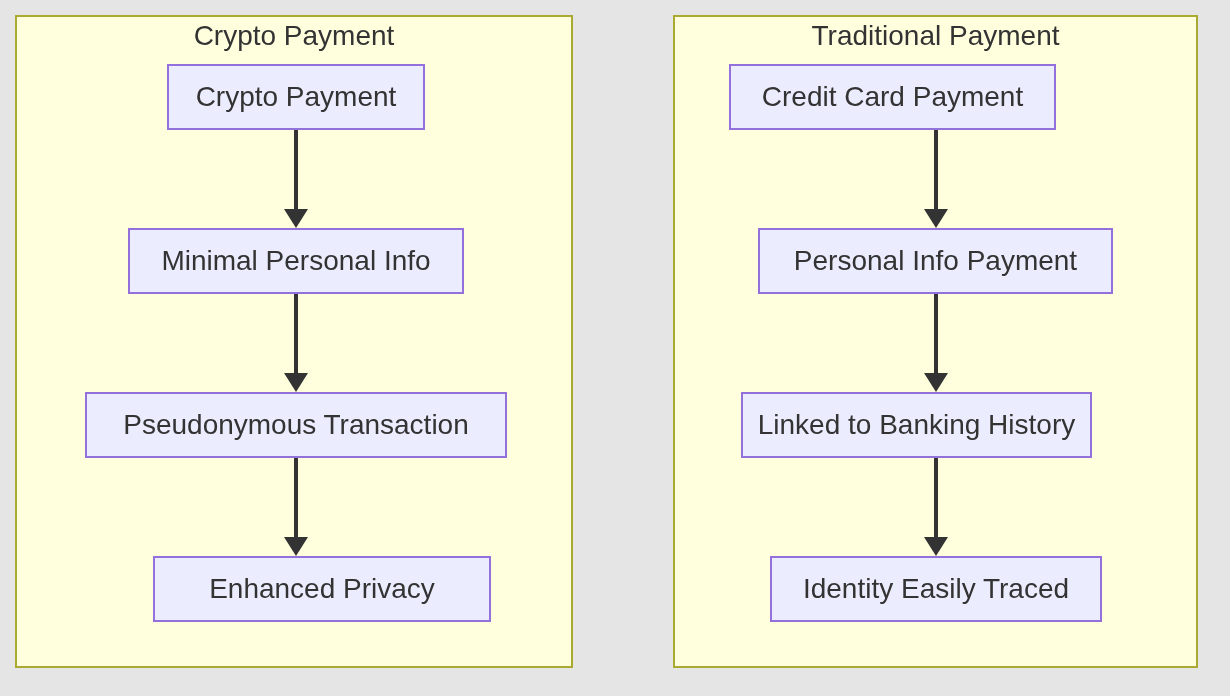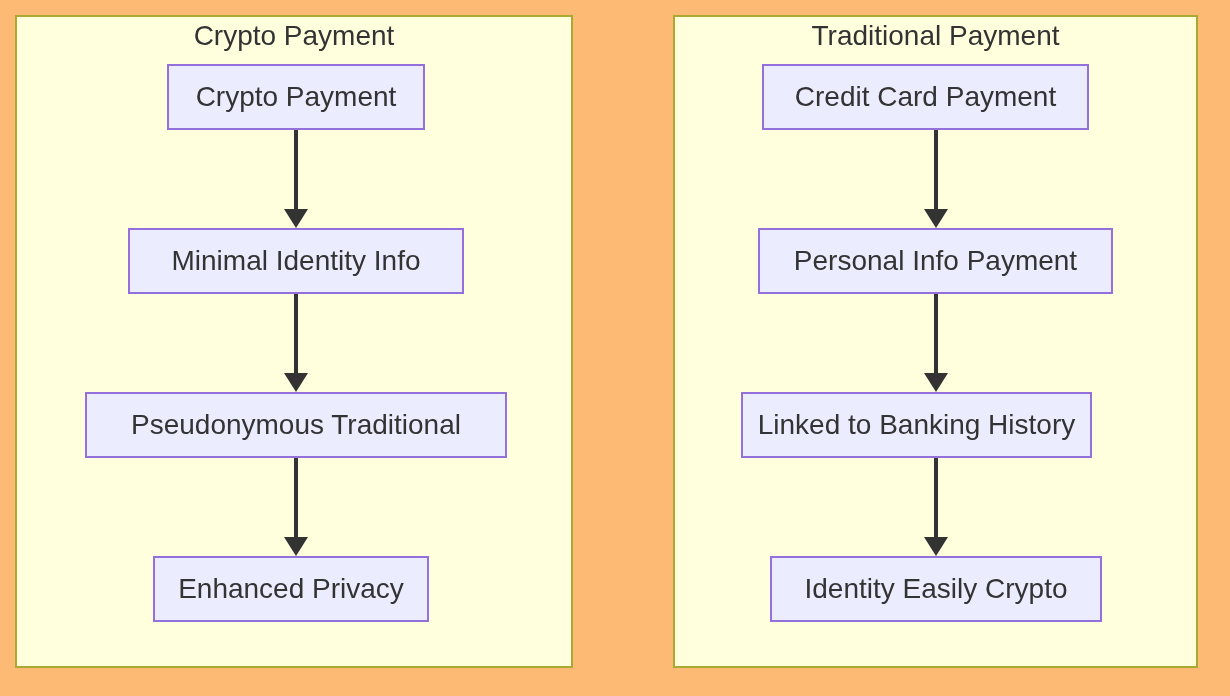--- a/index.html
+++ b/index.html
@@ -5,21 +5,21 @@
   html, body {
     margin: 0;
     padding: 0;
     background: #ffffff;
     font-family: "Liberation Sans", "DejaVu Sans", sans-serif;
   }
   #canvas {
     position: relative;
     width: 1230px;
     height: 696px;
-    background: #fdba74;
+    background: #e5e5e5;
     overflow: hidden;
     color: var(--text, #333333);
   }
   .cluster {
     position: absolute;
     top: 15px;
     height: 653px;
     background: var(--cluster-fill, #ffffde);
     border: 2px solid var(--cluster-border, #aaaa33);
     box-sizing: border-box;
@@ -47,23 +47,23 @@
     align-items: center;
     justify-content: center;
     font-size: 28px;
     color: var(--text, #333333);
     white-space: nowrap;
   }
   
   .nL1 { left: 167px; top: 64px;  width: 258px; }
   .nL2 { left: 128px; top: 228px; width: 336px; }
   .nL3 { left: 85px;  top: 392px; width: 422px; }
-  .nL4 { left: 153px; top: 556px; width: 276px; }
+  .nL4 { left: 153px; top: 556px; width: 338px; }
   
-  .nR1 { left: 762px; top: 64px;  width: 327px; }
+  .nR1 { left: 729px; top: 64px;  width: 327px; }
   .nR2 { left: 758px; top: 228px; width: 355px; }
   .nR3 { left: 741px; top: 392px; width: 351px; }
   .nR4 { left: 770px; top: 556px; width: 332px; }
 
   .arrow {
     position: absolute;
     width: 26px;
     height: 98px;
   }
   .aL1 { left: 283px; top: 130px; }
@@ -98,28 +98,28 @@
 
   <div class="cluster cluster-left">
     <div class="cluster-title">Crypto Payment</div>
   </div>
 
   <div class="cluster cluster-right">
     <div class="cluster-title">Traditional Payment</div>
   </div>
 
   <div class="node nL1">Crypto Payment</div>
-  <div class="node nL2">Minimal Identity Info</div>
-  <div class="node nL3">Pseudonymous Traditional</div>
+  <div class="node nL2">Minimal Personal Info</div>
+  <div class="node nL3">Pseudonymous Transaction</div>
   <div class="node nL4">Enhanced Privacy</div>
 
   <div class="node nR1">Credit Card Payment</div>
   <div class="node nR2">Personal Info Payment</div>
   <div class="node nR3">Linked to Banking History</div>
-  <div class="node nR4">Identity Easily Crypto</div>
+  <div class="node nR4">Identity Easily Traced</div>
 
   <div class="arrow aL1">
     <div class="arrow-line"></div>
     <div class="arrow-head"></div>
   </div>
   <div class="arrow aL2">
     <div class="arrow-line"></div>
     <div class="arrow-head"></div>
   </div>
   <div class="arrow aL3">

